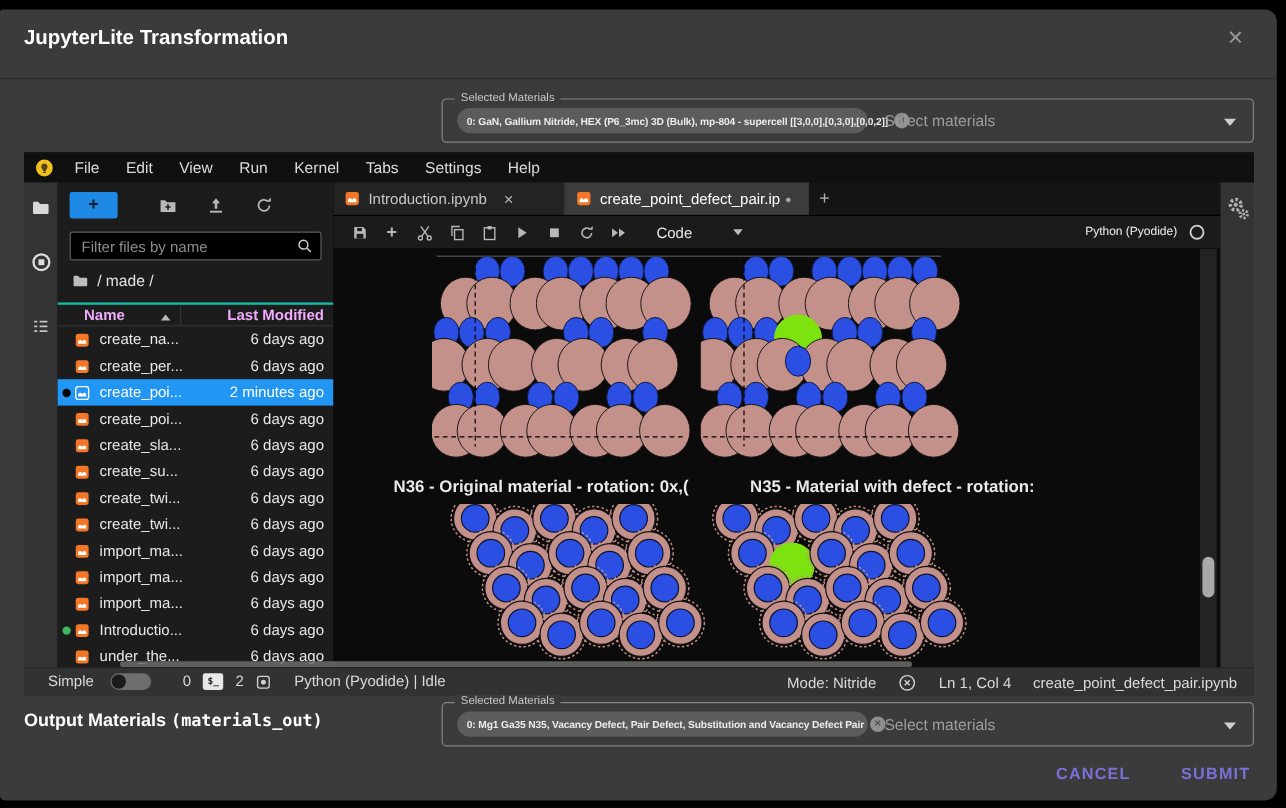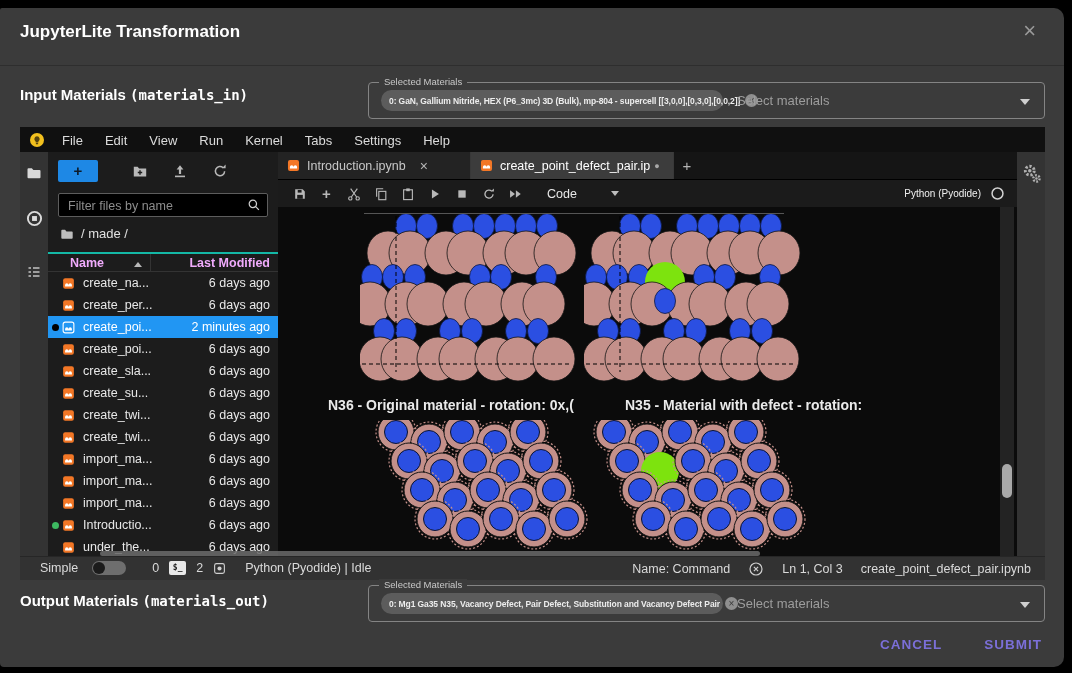--- a/index.html
+++ b/index.html
@@ -78,23 +78,20 @@
 </head>
 <body>
 
 <div class="dialog">
 
   <div class="dlg-header">
     <div class="dlg-title">JupyterLite Transformation</div>
     <div class="dlg-close">×</div>
   </div>
 
-  <div class="section-label" style="top:78px">
-    <span>Input Materials </span><span class="mono">(materials_in)</span>
-  </div>
 
   <div class="mat-select" style="top:74px">
     <span class="mat-legend">Selected Materials</span>
     <span class="chip">
       <span class="chip-text">0: GaN, Gallium Nitride, HEX (P6_3mc) 3D (Bulk), mp-804 - supercell [[3,0,0],[0,3,0],[0,0,2]]</span>
       <span class="chip-x">×</span>
     </span>
     <span class="select-ph">Select materials</span>
     <span class="caret-down"></span>
   </div>
@@ -630,28 +627,28 @@
         <span>2</span>
         <svg width="15" height="15" viewBox="0 0 16 16" style="margin-left:9px">
             <g fill="none" stroke="#cfcfcf" stroke-width="1.2">
               <rect x="2.8" y="2.8" width="10.4" height="10.4" rx="2"></rect>
             </g>
             <circle cx="8" cy="8" r="2.2" fill="#cfcfcf"></circle>
           </svg>
         <span class="sbgap">Python (Pyodide) | Idle</span>
       </div>
       <div class="sb-right">
-        <span>Name: Command</span>
+        <span>Mode: Nitride</span>
         <svg width="16" height="16" viewBox="0 0 16 16" style="margin-left:18px">
             <g fill="none" stroke="#cfcfcf" stroke-width="1.2">
               <circle cx="8" cy="8" r="6"></circle>
               <path d="M5.9 5.9 l4.2 4.2 M10.1 5.9 l-4.2 4.2"></path>
             </g>
           </svg>
-        <span class="sbgap">Ln 1, Col 3</span>
+        <span class="sbgap">Ln 1, Col 4</span>
         <span class="sbgap">create_point_defect_pair.ipynb</span>
       </div>
     </div>
   </div>
 
   <div class="section-label" style="top:584px">
     <span>Output Materials </span><span class="mono">(materials_out)</span>
   </div>
 
   <div class="mat-select" style="top:577px">

